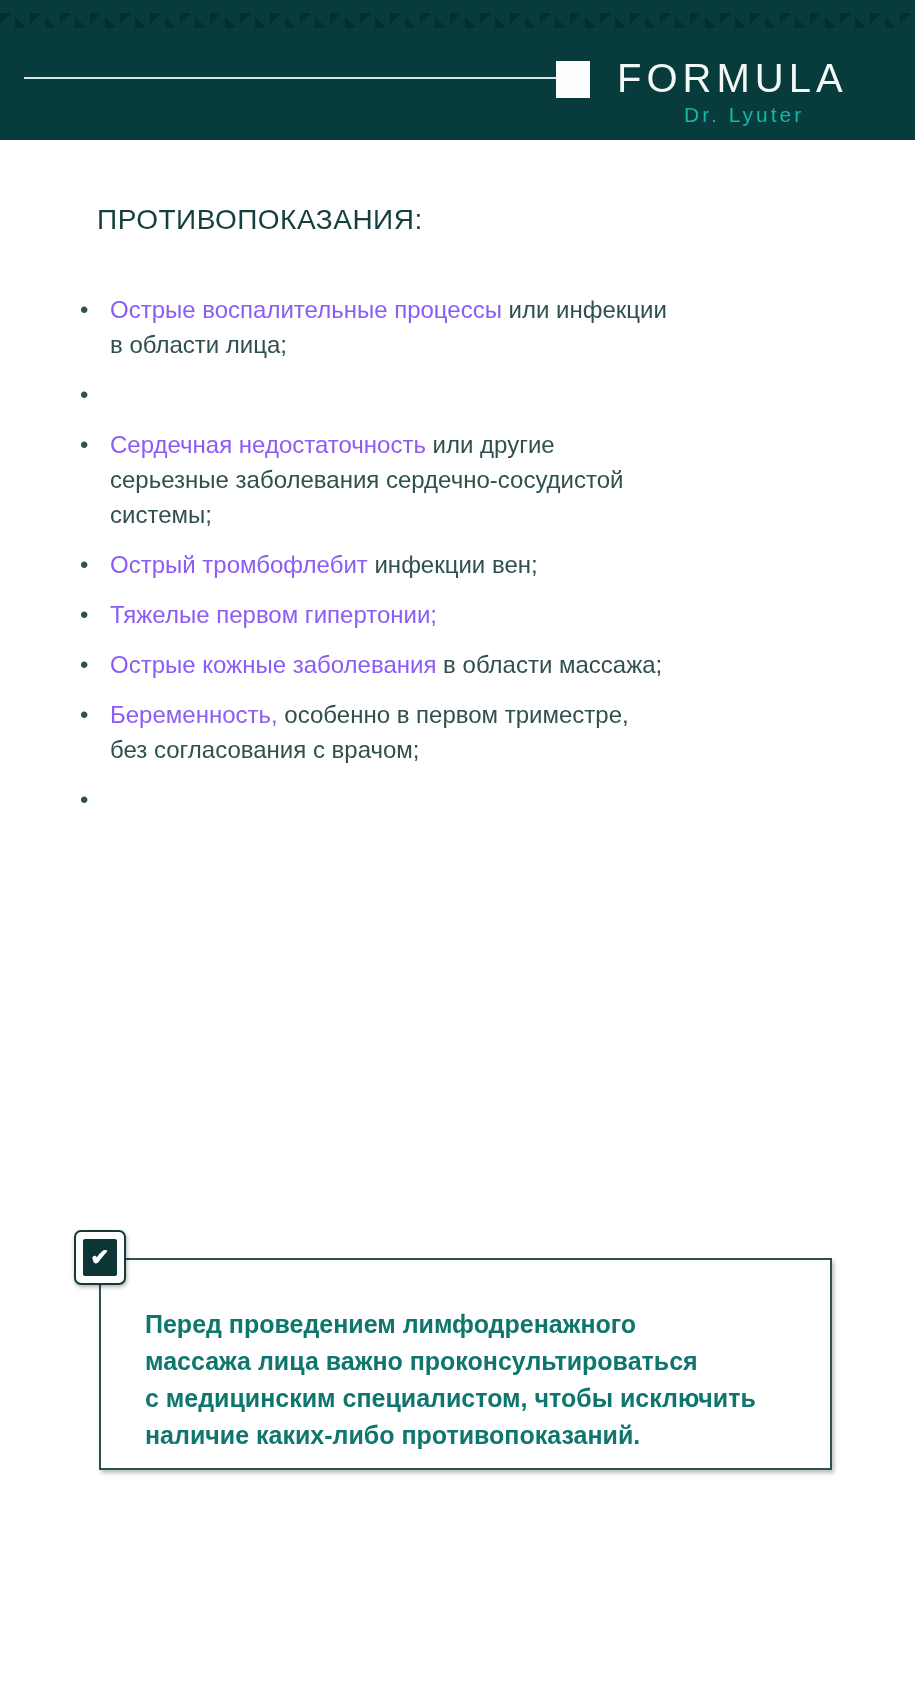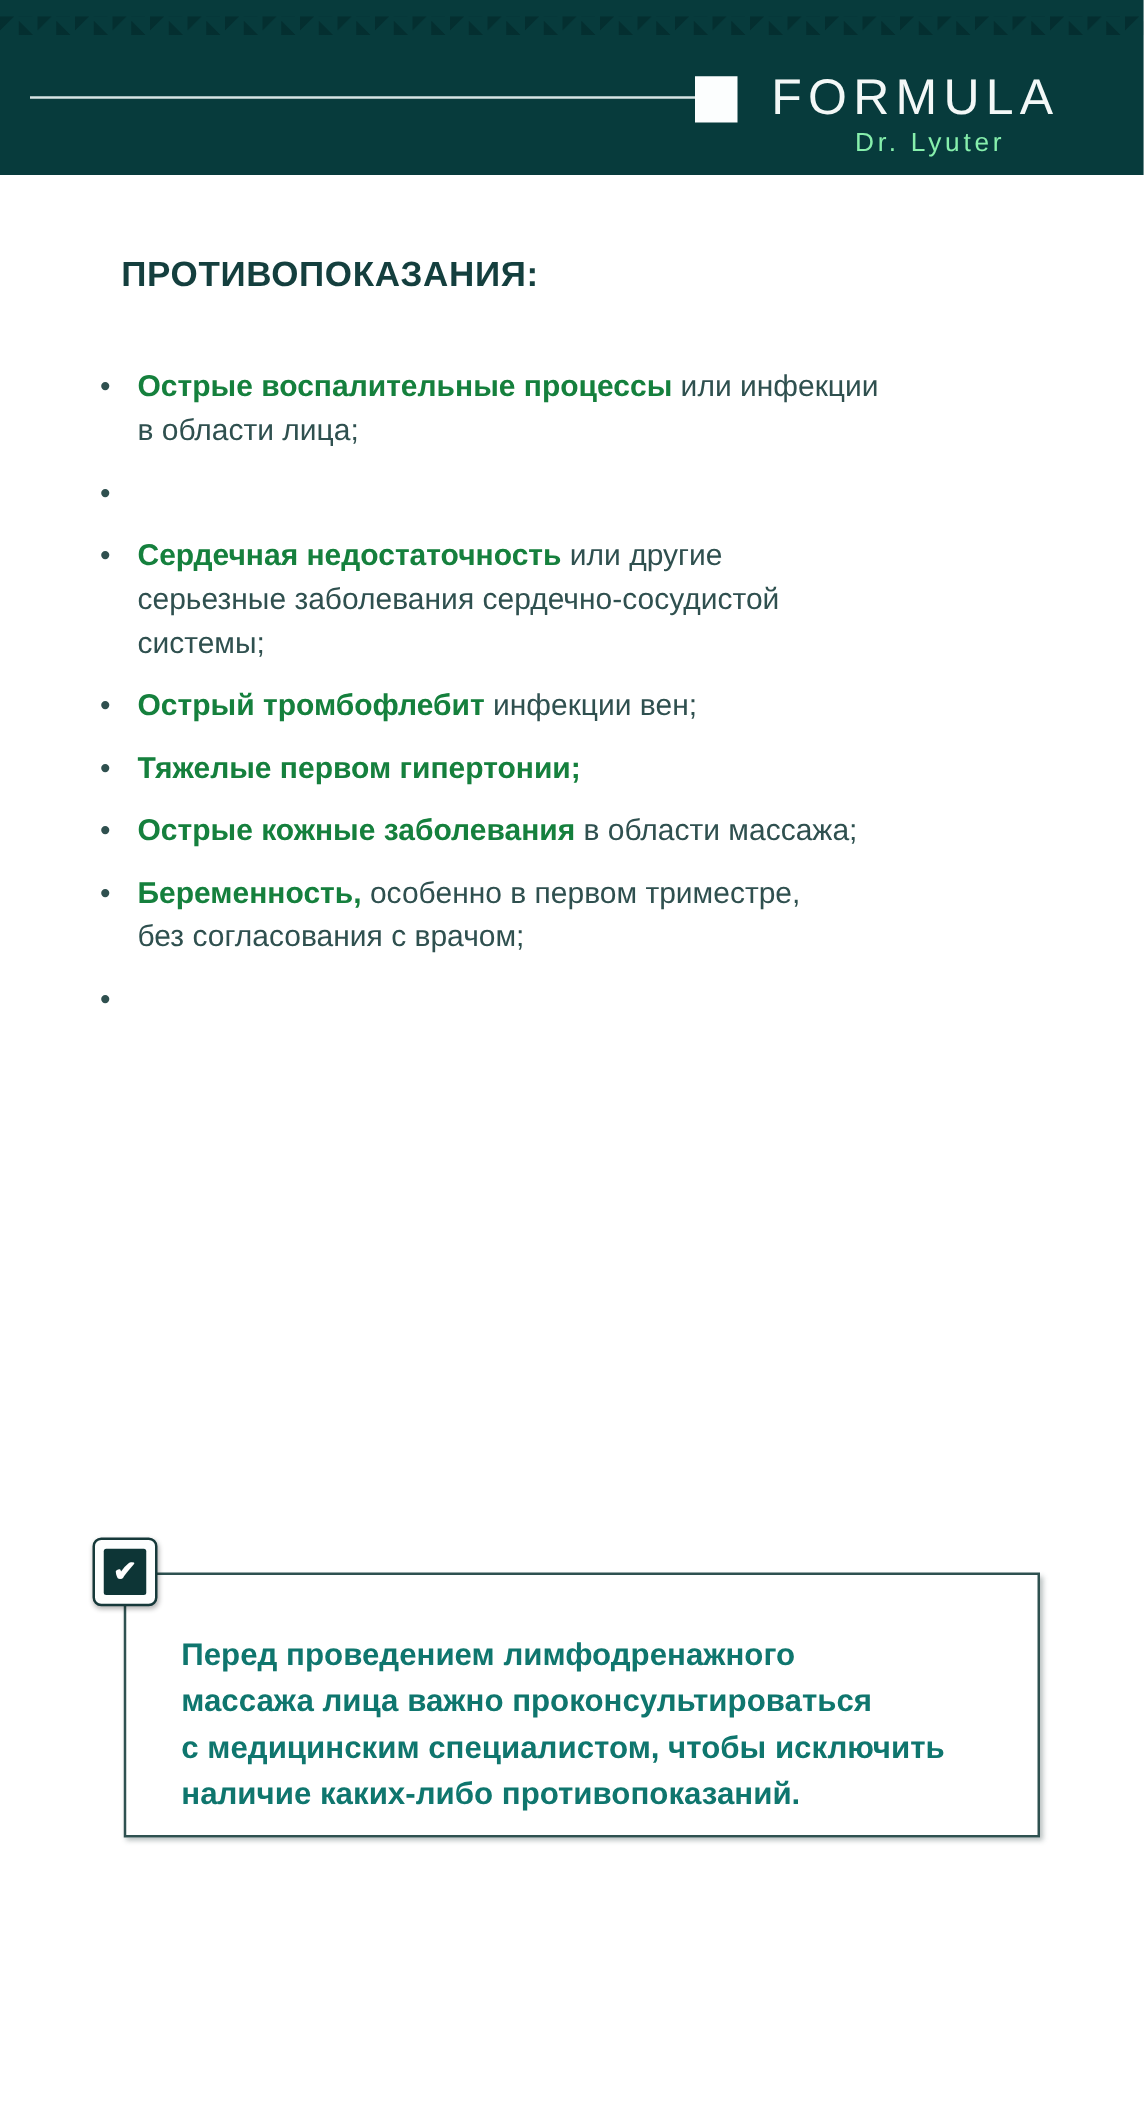--- a/index.html
+++ b/index.html
@@ -37,29 +37,29 @@
   }
   .brand {
     position: absolute; left: 617px; top: 56px;
     color: #f3f8f7;
     font-size: 40px; font-weight: 400;
     letter-spacing: 5px;
     font-family: "Liberation Sans", sans-serif;
   }
   .brand-sub {
     position: absolute; left: 684px; top: 103px;
-    color: #86efac;
+    color: #14b8a6;
     font-size: 21px; font-weight: 400;
     letter-spacing: 3px;
   }
 
   
   .title {
     position: absolute; left: 97px; top: 204px;
-    font-size: 28px; font-weight: bold;
+    font-size: 28px; font-weight: normal;
     letter-spacing: .5px;
     color: #143f3e;
   }
   .bullets {
     position: absolute; left: 80px; top: 292px;
     width: 740px;
     margin: 0; padding: 0;
     list-style: none;
   }
   .bullets li {
@@ -69,21 +69,21 @@
     line-height: 35px;
     color: #2f504f;
   }
   .bullets .dot {
     width: 14px;
     margin-right: 16px;
     color: #2f504f;
     flex: 0 0 auto;
   }
   .li-text { white-space: pre-line; }
-  .li-bold { font-weight: bold; color: #15803d; }
+  .li-bold { font-weight: normal; color: #8b5cf6; }
 
   
   .note-box {
     position: absolute; left: 99px; top: 1258px;
     width: 729px; height: 208px;
     background: #ffffff;
     border: 2px solid #2e5150;
     box-shadow: 2px 3px 4px rgba(100,115,115,.45);
   }
   .note-text {

